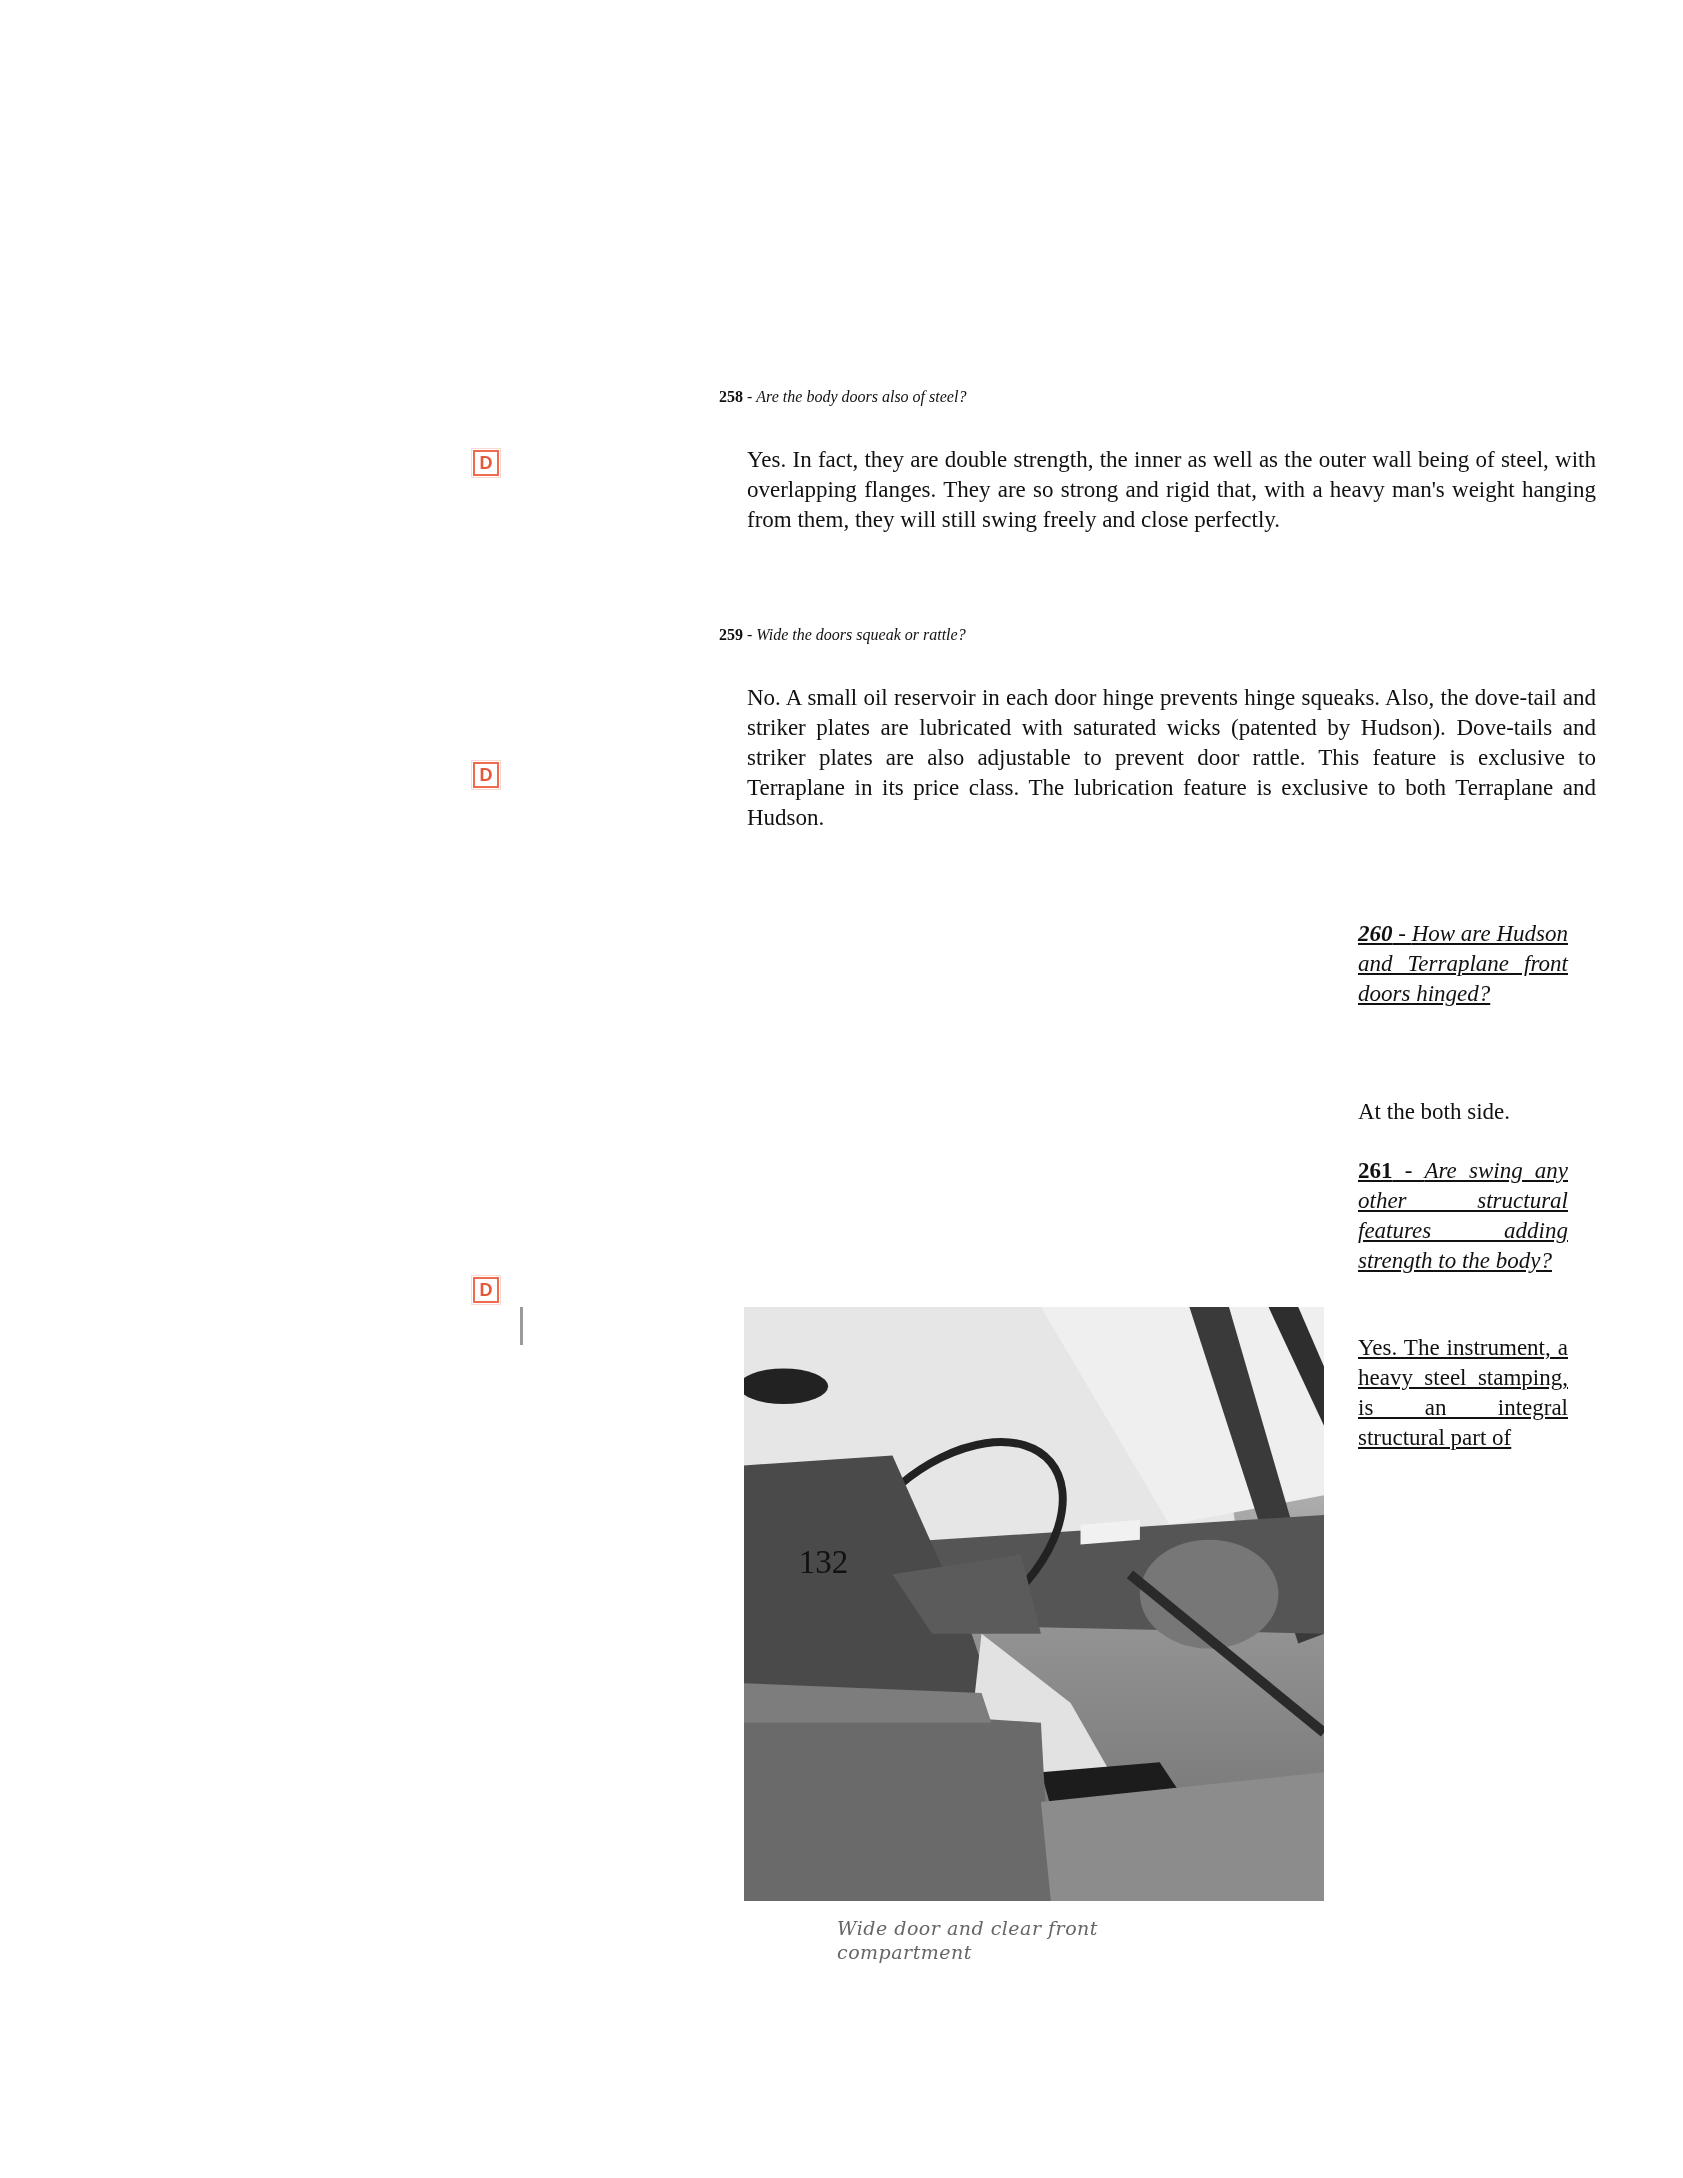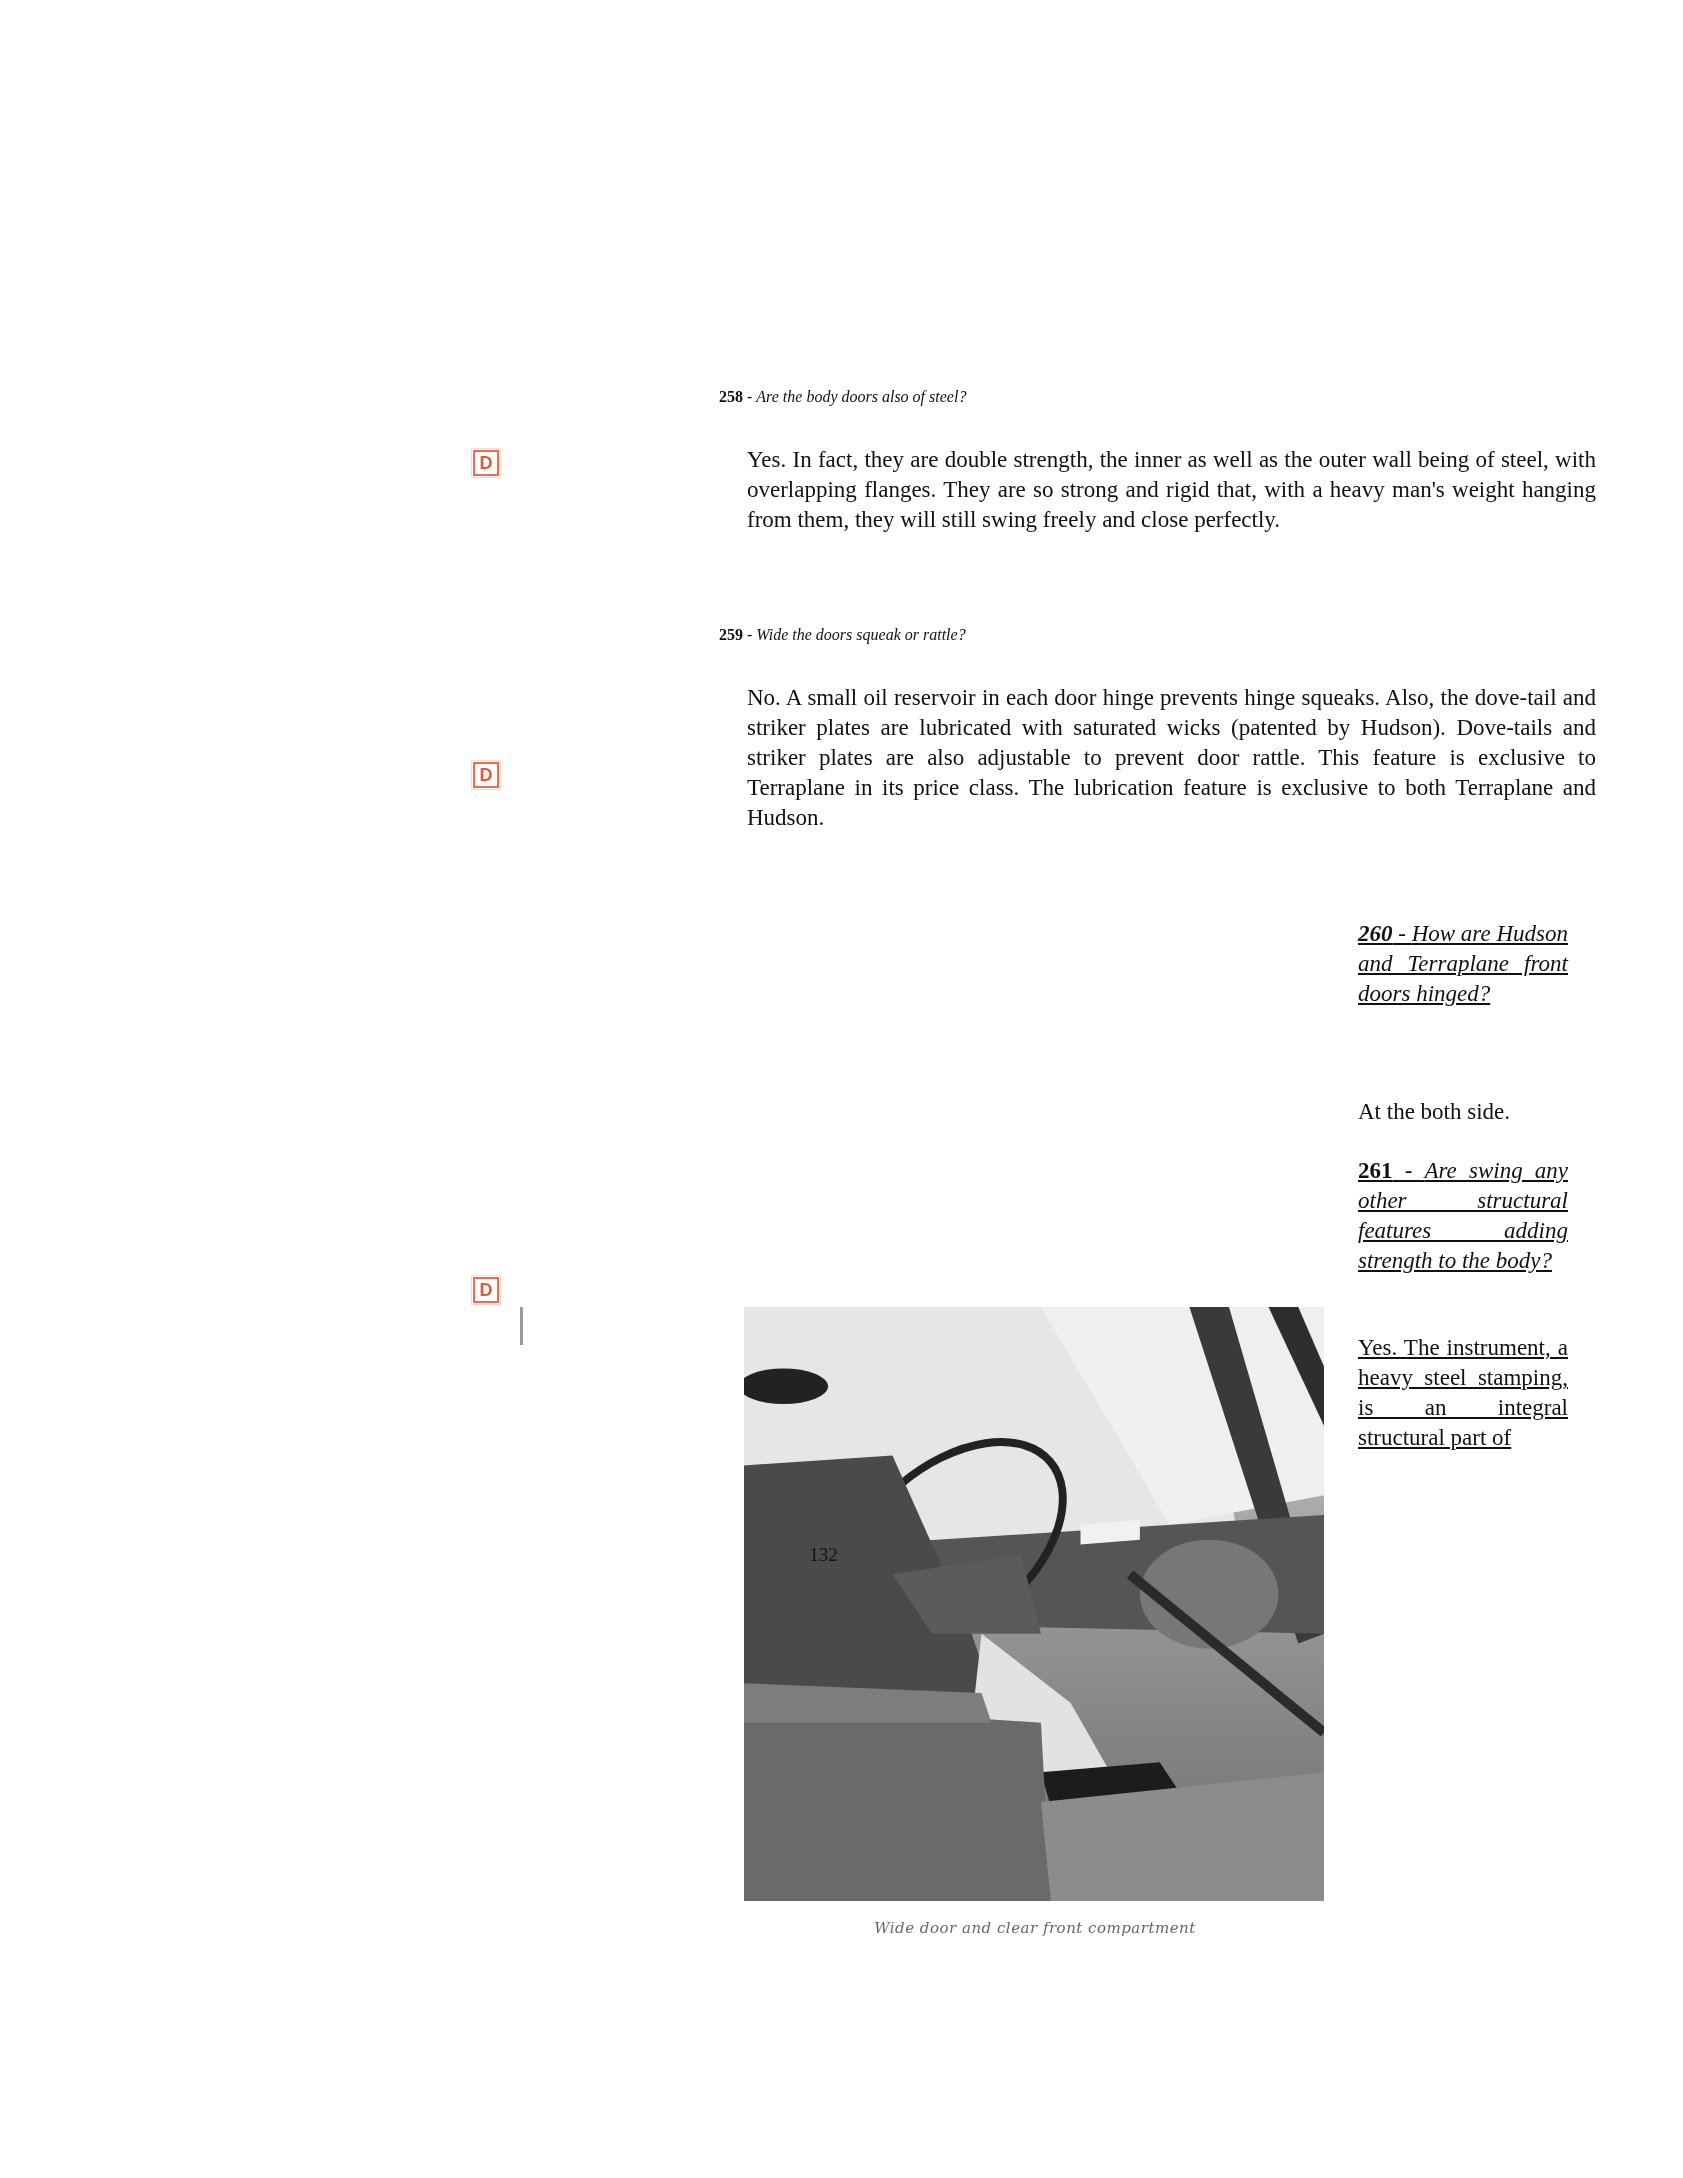--- a/index.html
+++ b/index.html
@@ -12,24 +12,24 @@
   .p { font-size:23px; line-height:30px; text-align:justify; text-align-last:left;margin-left:28px; }
   .col { left:719px; width:849px; }
   .badge { width:26px; height:26px; border:2px solid #ee6b4f; box-sizing:border-box;
            color:#e8573a; font-family:"Liberation Sans", sans-serif; font-weight:bold;
            font-size:18px; line-height:22px; text-align:center; }
   .badge::after{ content:""; position:absolute; inset:-4px; border:1px solid rgba(238,107,79,0.25); }
   .rtext { left:1358px; width:210px; font-size:23px; line-height:30px; text-align:justify; text-align-last:left; }
   .rtext.ital { font-style:italic;text-decoration:underline; }
   .photo { left:744px; top:1307px; width:580px; height:594px; overflow:hidden;
            background:#8a8a8a; }
-  .caption { left:744px; width:580px; top:1916px; text-align:center;
-             font-family:"DejaVu Serif", serif; font-style:italic; font-size:15px;
+  .caption { left:744px; width:580px; top:1916px; 
+             font-family:"DejaVu Serif", serif; font-style:italic; font-size:19px;
              line-height:24px; color:#666; letter-spacing:0.5px; }
-  .pagenum { left:0; width:1647px; top:1544px; text-align:center; font-size:19px; }
+  .pagenum { left:0; width:1647px; top:1544px; text-align:center; font-size:33px; }
   .mark { left:520px; top:1307px; width:3px; height:38px; background:#9a9a9a; }
 </style>
 </head>
 <body>
 
 <div class="abs q col" style="top:382px;">
   <b>258</b><span> - </span><i>Are the body doors also of steel?</i>
 </div>
 
 <div class="abs badge" style="left:473px; top:450px;"><span>D</span></div>

